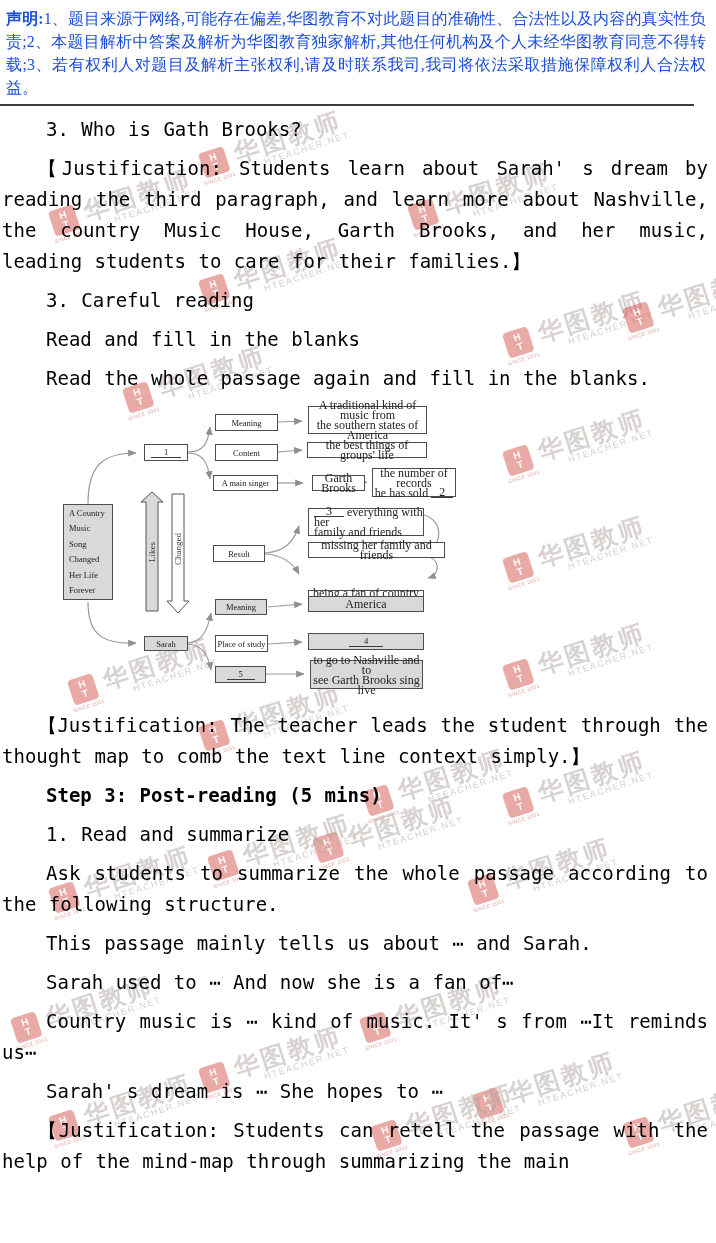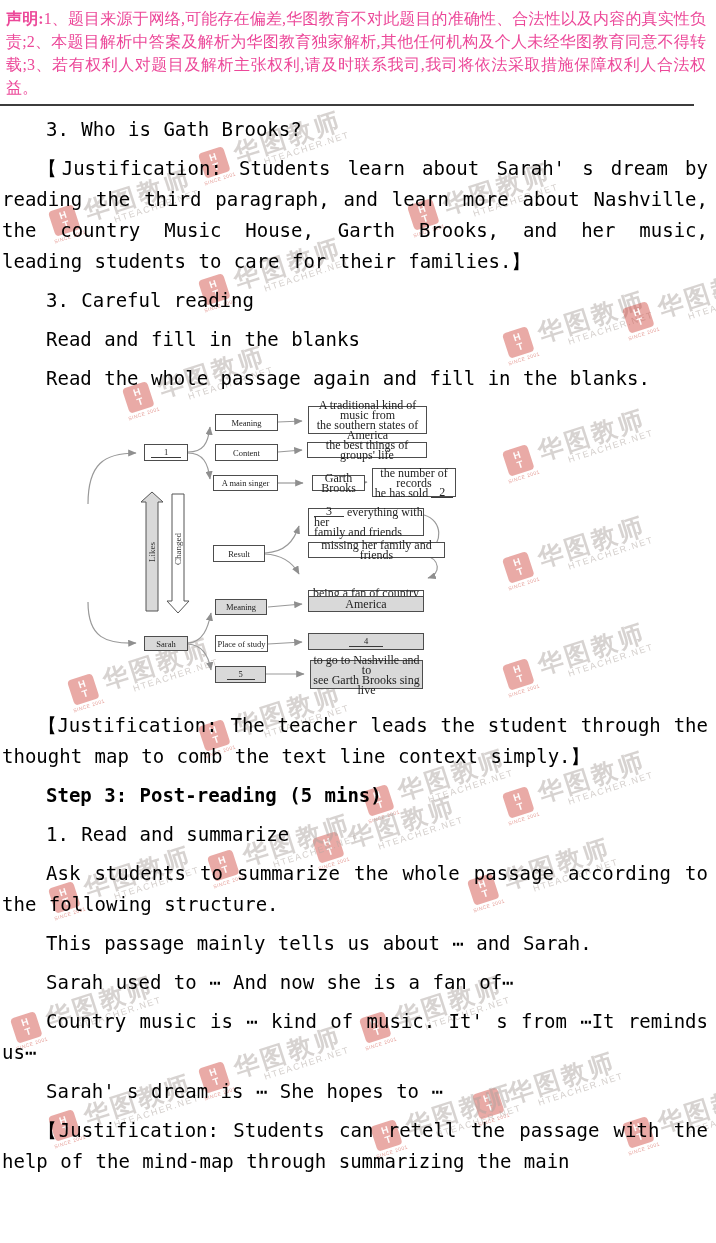--- a/index.html
+++ b/index.html
@@ -378,21 +378,21 @@
     </div>
     <div class="wm-text">
       <div class="wm-brand">华图教师</div>
       <div class="wm-domain">HTEACHER.NET</div>
     </div>
   </div>
   </div>
 
 <div class="doc">
 
-  <div class="disclaimer" style="color: #ec4899;">
+  <div class="disclaimer" style="color: #1d4ed8;">
     <span class="d-prefix">声明:</span><span>1、题目来源于网络,可能存在偏差,华图教育不对此题目的准确性、合法性以及内容的真实性负责;2、本题目解析中答案及解析为华图教育独家解析,其他任何机构及个人未经华图教育同意不得转载;3、若有权利人对题目及解析主张权利,请及时联系我司,我司将依法采取措施保障权利人合法权益。</span>
   </div>
   <div class="divider"></div>
 
   <div id="paras-top">
       <p class="para normal">3. Who is Gath Brooks?</p>
       <p class="para bracket">【Justification: Students learn about Sarah' s dream by reading the third paragraph, and learn more about Nashville, the country Music House, Garth Brooks, and her music, leading students to care for their families.】</p>
       <p class="para normal">3. Careful reading</p>
       <p class="para normal">Read and fill in the blanks</p>
       <p class="para normal">Read the whole passage again and fill in the blanks.</p>
@@ -430,20 +430,28 @@
       <path d="M268,242 L302,240" fill="none" stroke="#999" stroke-width="1.2" marker-end="url(#ah)"></path>
       <path d="M266,272 L304,272" fill="none" stroke="#999" stroke-width="1.2" marker-end="url(#ah)"></path>
 
       <polygon points="152,90 163,100 158,100 158,209 146,209 146,100 141,100" fill="#d9d9d9" stroke="#555" stroke-width="1"></polygon>
 
       <polygon points="172,92 184,92 184,199 189,199 178,211 167,199 172,199" fill="#ffffff" stroke="#555" stroke-width="1"></polygon>
       <text x="152" y="150" transform="rotate(-90 152 150)" text-anchor="middle" dominant-baseline="central" font-family="Liberation Serif, serif" font-size="9" fill="#333">Likes</text>
       <text x="178" y="147" transform="rotate(-90 178 147)" text-anchor="middle" dominant-baseline="central" font-family="Liberation Serif, serif" font-size="9" fill="#333">Changed</text>
     </svg>
 
+    <div class="nd g col mainbox" style="left:63px;top:102px;width:50px;height:96px;">
+      <span>A Country</span>
+      <span>Music</span>
+      <span>Song</span>
+      <span>Changed</span>
+      <span>Her Life</span>
+      <span>Forever</span>
+    </div>
 
     <div class="nd" style="left:144px;top:42px;width:44px;height:17px;">
       <span class="bk" style="min-width:30px;">1</span>
     </div>
 
     <div class="nd" style="left:215px;top:12px;width:63px;height:17px;">
       <span>Meaning</span>
     </div>
     <div class="nd" style="left:215px;top:42px;width:63px;height:17px;">
       <span>Content</span>

